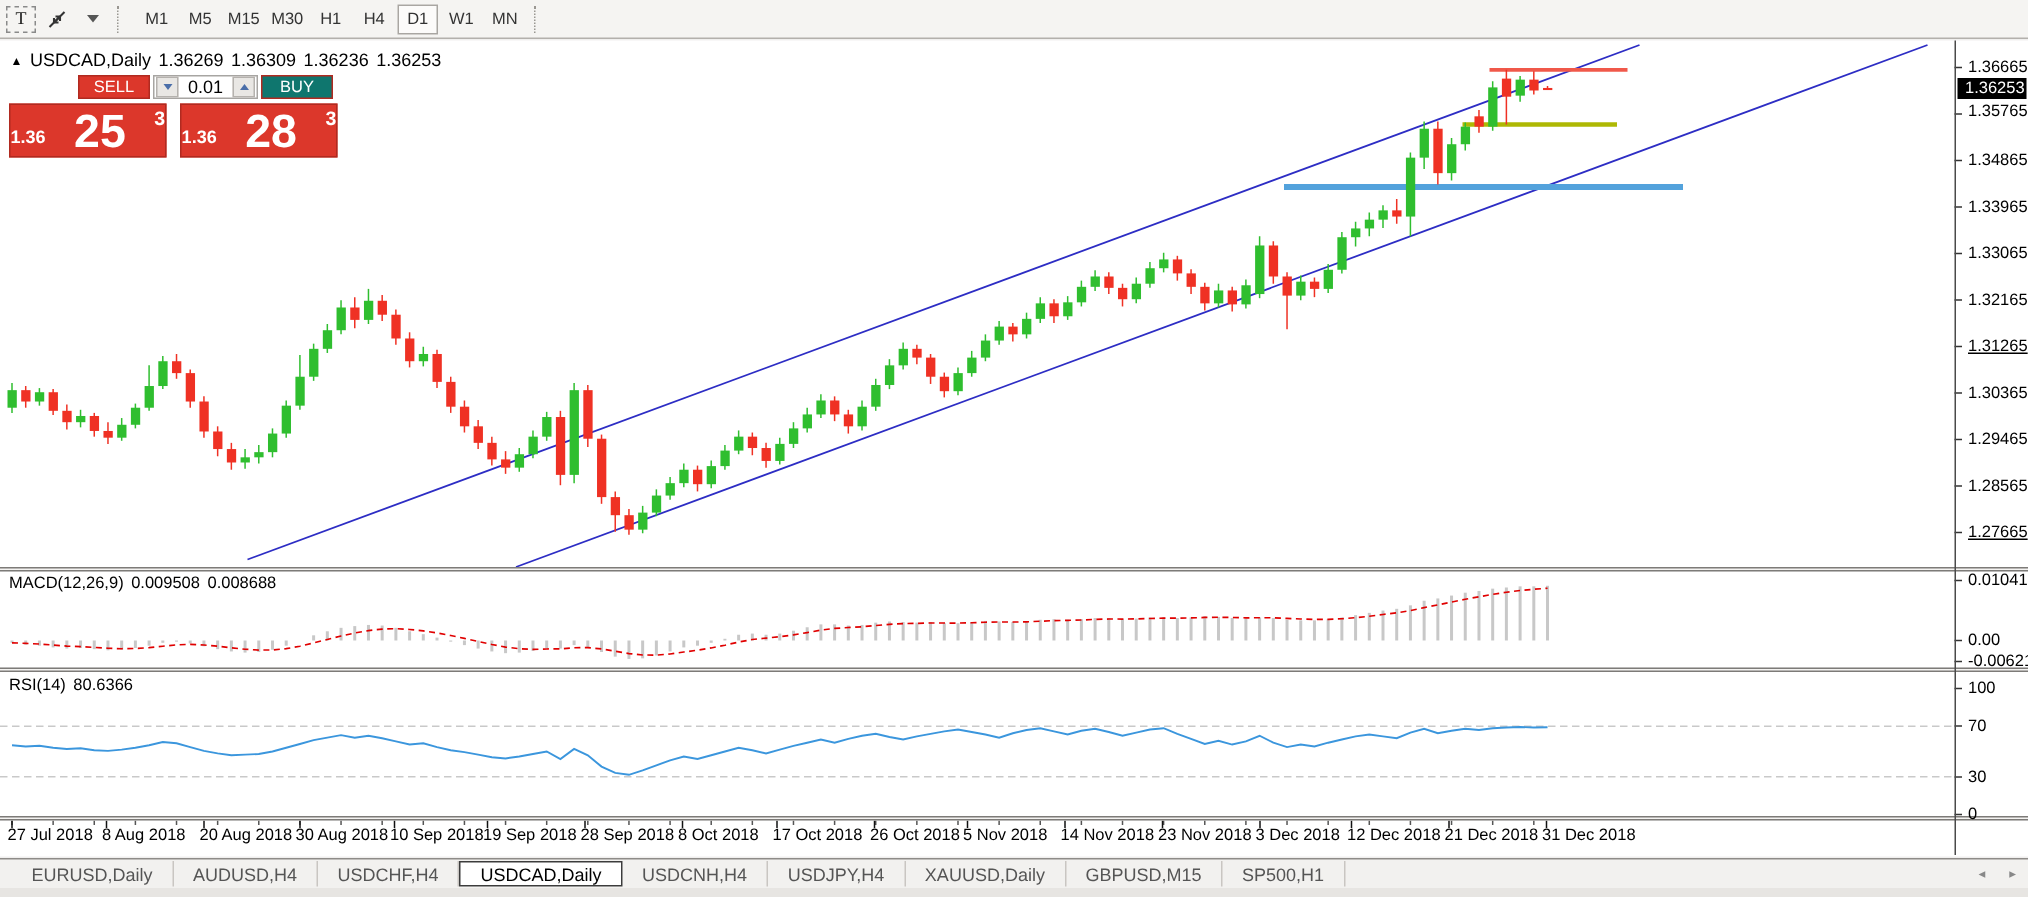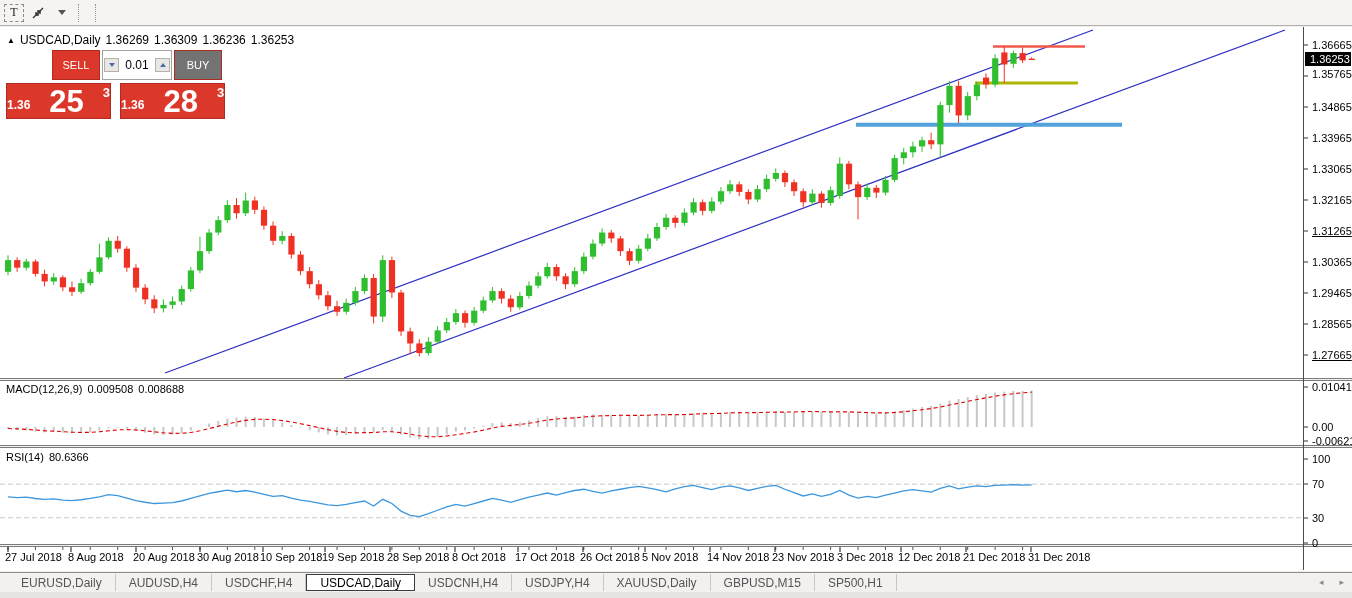--- a/index.html
+++ b/index.html
@@ -19,21 +19,21 @@
   .vaxis-sep{position:absolute;left:1303px;top:27px;width:1px;height:543px;background:#4a4a4a;}
   .pane-sep{position:absolute;left:0;width:1352px;height:3px;border-top:1px solid #7d7b78;border-bottom:1px solid #7d7b78;background:#f4f3f1;}
   .axis-label{position:absolute;font-size:11px;color:#000;white-space:nowrap;}
   .date-label{position:absolute;font-size:11px;color:#000;white-space:nowrap;top:551px;}
   .cur-price{position:absolute;left:1305px;width:46px;height:14px;background:#000;color:#fff;font-size:11px;line-height:14px;padding-left:5px;}
   .chart-header{position:absolute;left:7px;top:33px;font-size:12px;color:#000;display:flex;gap:5px;align-items:center;}
   .collapse-tri{font-size:8px;color:#000;}
   .ind-label{position:absolute;left:6px;font-size:11px;color:#000;display:flex;gap:5px;}
   
   .widget{position:absolute;left:6px;top:50px;width:216px;}
-  .w-row1{display:flex;height:30px;padding-left:46px;}
+  .w-row1{display:flex;height:16px;padding-left:46px;}
   .w-sell,.w-buy{width:48px;color:#fff;font-size:11px;display:flex;align-items:center;justify-content:center;cursor:pointer;}
   .w-vol{flex:1;margin:0 2px;background:#fff;border:1px solid #a7a5a2;display:flex;align-items:center;}
   .w-spin{width:15px;height:14px;margin:1px;background:#e9e7e4;border:1px solid #b5b2ae;display:flex;align-items:center;justify-content:center;cursor:pointer;}
   .spin-up{width:0;height:0;border-left:3px solid transparent;border-right:3px solid transparent;border-bottom:4px solid #4a6ea9;}
   .spin-dn{width:0;height:0;border-left:3px solid transparent;border-right:3px solid transparent;border-top:4px solid #4a6ea9;}
   .w-vol-val{flex:1;text-align:center;font-size:12px;color:#000;}
   .w-row2{display:flex;margin-top:3px;gap:9px;}
   .w-price{flex:1;height:36px;color:#fff;display:flex;align-items:flex-end;justify-content:center;padding-bottom:2px;cursor:pointer;}
   .w-price .small{font-size:12px;font-weight:bold;margin-bottom:4px;}
   .w-price .big{font-size:31px;font-weight:bold;line-height:28px;margin:0 19px;}
@@ -56,20 +56,31 @@
     <div class="tbtn">
       <svg width="14" height="14" viewBox="0 0 14 14">
         <path d="M2 12 L9 5 M9 5 l-3 0 M9 5 l0 3" stroke="#333" stroke-width="1.4" fill="none"></path>
         <path d="M12 2 L5 9 M5 9 l3 0 M5 9 l0 -3" stroke="#333" stroke-width="1.4" fill="none"></path>
       </svg>
     </div>
     <div class="tbtn">
         <span class="caret-down"></span>
       </div>
     <div class="grip"></div>
+    <div id="periods" style="display:flex;">
+        <div class="tbtn pbtn">M1</div>
+        <div class="tbtn pbtn">M5</div>
+        <div class="tbtn pbtn">M15</div>
+        <div class="tbtn pbtn">M30</div>
+        <div class="tbtn pbtn">H1</div>
+        <div class="tbtn pbtn">H4</div>
+        <div class="tbtn pbtn active">D1</div>
+        <div class="tbtn pbtn">W1</div>
+        <div class="tbtn pbtn">MN</div>
+      </div>
     <div class="grip"></div>
   </div>
 
   <div class="chart-region">
     <svg id="chart-svg" width="1352" height="544">
         <line x1="0" y1="457.2" x2="1303" y2="457.2" stroke="#c9c9c9" stroke-width="1" stroke-dasharray="5,3"></line>
         <line x1="0" y1="490.79999999999995" x2="1303" y2="490.79999999999995" stroke="#c9c9c9" stroke-width="1" stroke-dasharray="5,3"></line>
         <line x1="165" y1="346" x2="1093" y2="3" stroke="#2d2dc4" stroke-width="1.2"></line>
         <line x1="344" y1="351" x2="1285" y2="3" stroke="#2d2dc4" stroke-width="1.2"></line>
         <line x1="993" y1="19.549979999999444" x2="1085" y2="19.549979999999444" stroke="#f0584a" stroke-width="2.5"></line>
@@ -505,21 +516,21 @@
         <div class="w-sell" id="sellBtn" style="background: rgb(220, 55, 43); border: 1px solid rgb(176, 42, 32);">SELL</div>
         <div class="w-vol">
           <div class="w-spin">
               <span class="spin-dn"></span>
             </div>
           <div class="w-vol-val">0.01</div>
           <div class="w-spin">
               <span class="spin-up"></span>
             </div>
         </div>
-        <div class="w-buy" id="buyBtn" style="background: #737373; border: 1px solid rgb(176, 42, 32);">BUY</div>
+        <div class="w-buy" id="buyBtn" style="background: #0f766e; border: 1px solid rgb(176, 42, 32);">BUY</div>
       </div>
       <div class="w-row2">
         <div class="w-price" id="sellPrice" style="background: rgb(220, 55, 43); border: 1px solid rgb(176, 42, 32);">
           <span class="small">1.36</span>
           <span class="big">25</span>
           <span class="sup">3</span>
         </div>
         <div class="w-price" id="buyPrice" style="background: rgb(220, 55, 43); border: 1px solid rgb(176, 42, 32);">
           <span class="small">1.36</span>
           <span class="big">28</span>

